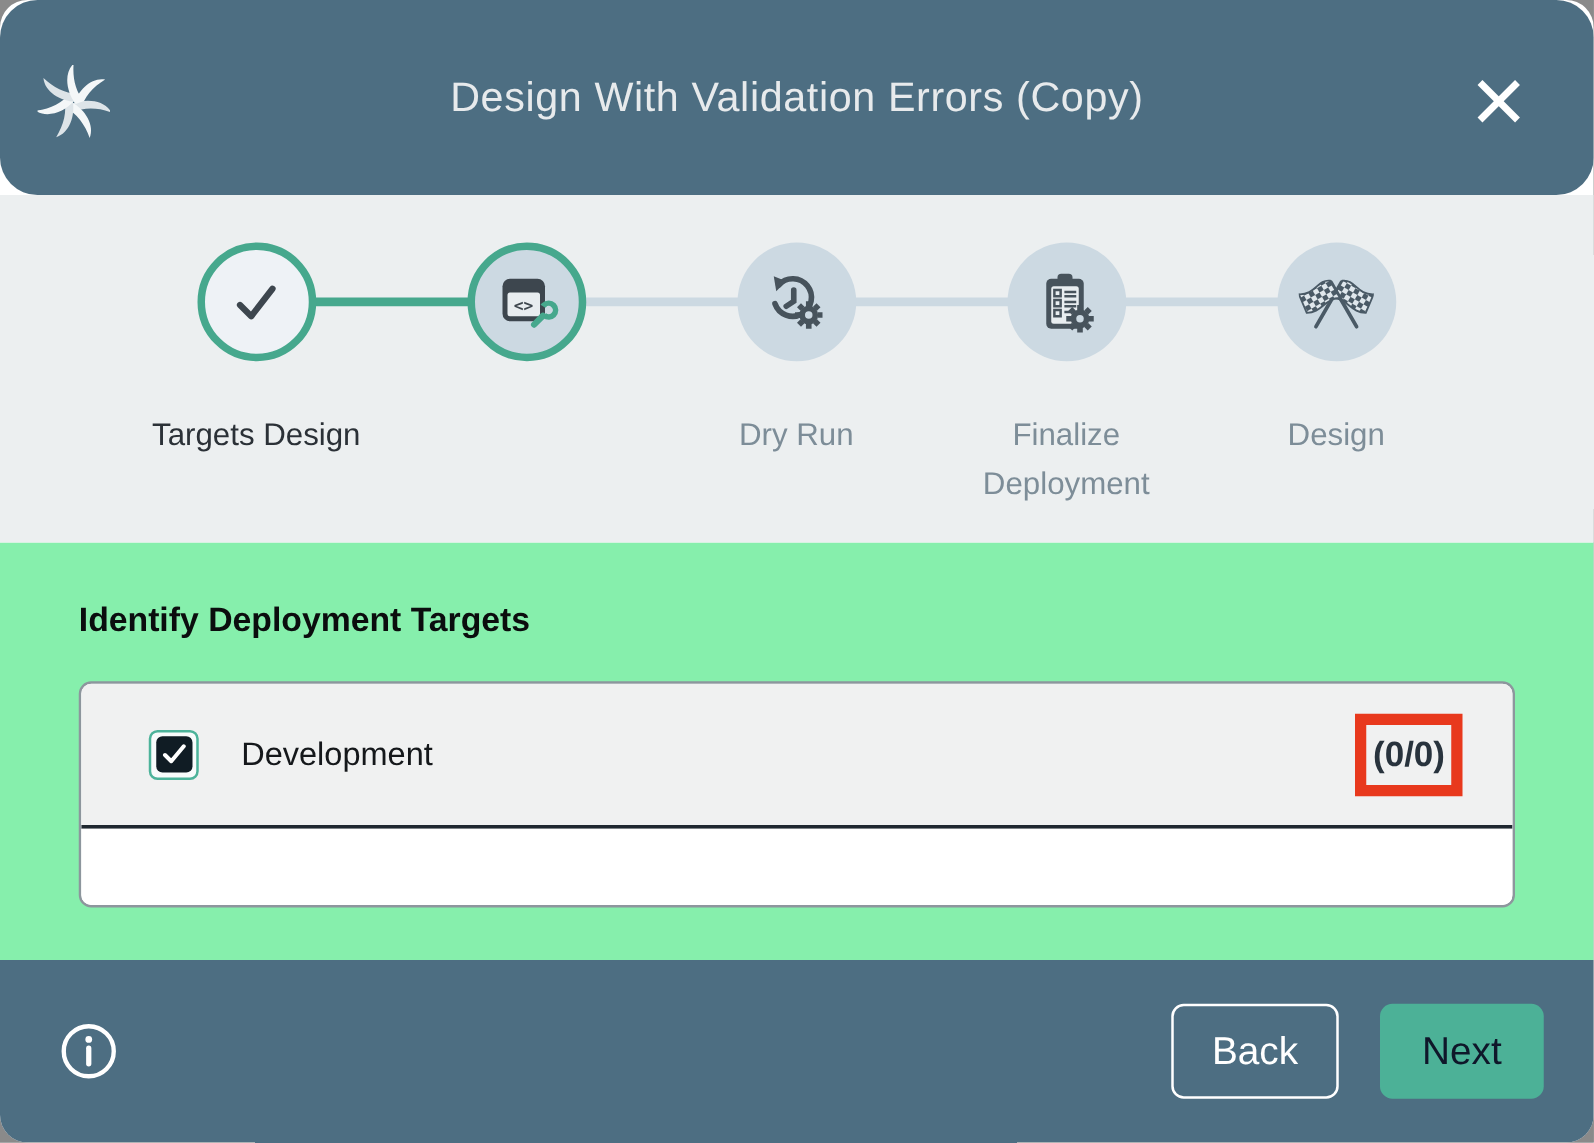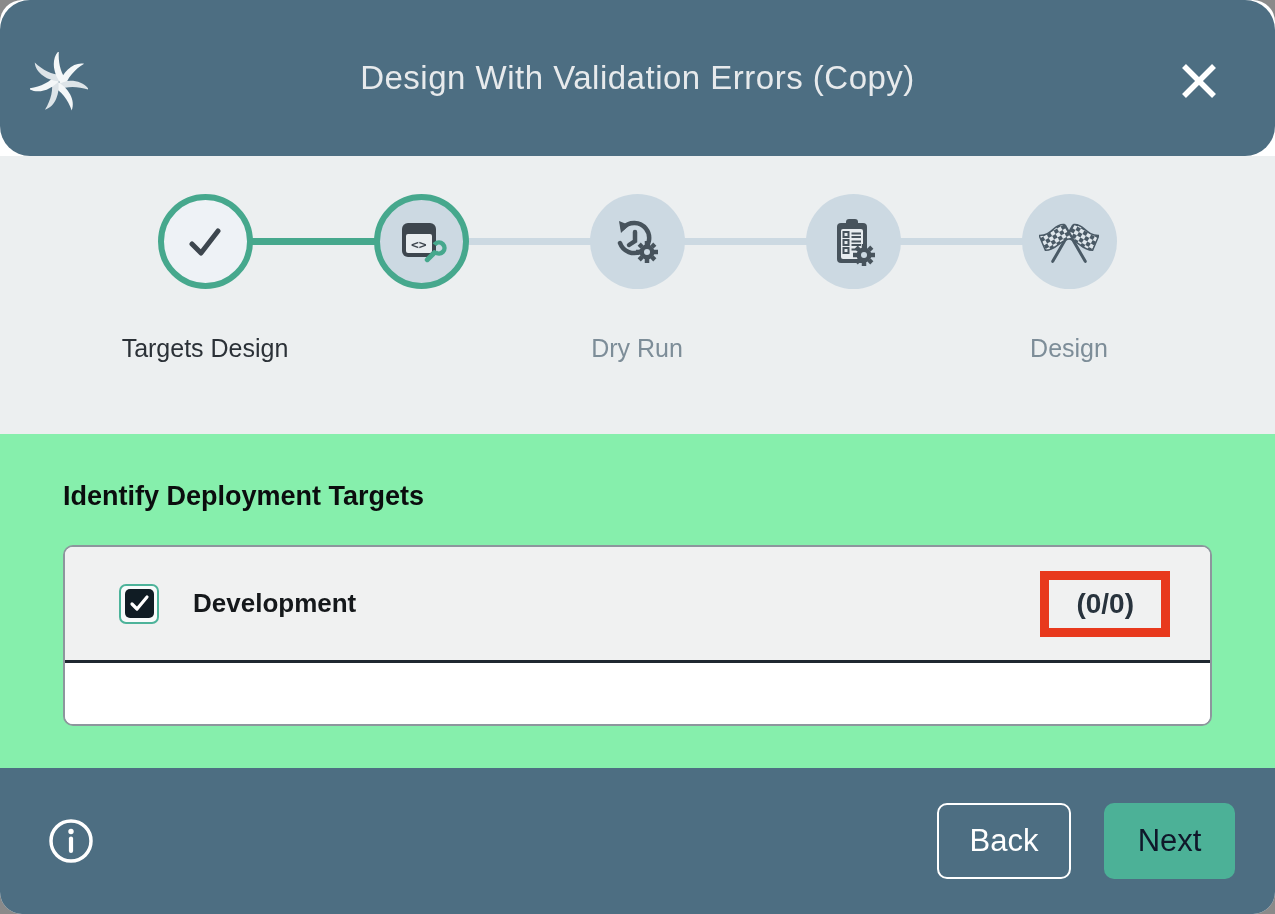--- a/index.html
+++ b/index.html
@@ -24,23 +24,23 @@
   .step-label { margin-top:40px; max-width:172px; text-align:center; font-size:25px; line-height:1.55; color:#7d8d98; }
   .step-label.dark { color:#2b3137; }
 
   
   .content { flex:1 1 auto; background:#86efac; padding:47px 63px 0 63px; }
   .heading { font-size:27px; font-weight:bold; color:#0b0d0e; }
   .targets { margin-top:33px; border:2px solid #8d969d; border-radius:10px; overflow:hidden; background:#ffffff; }
   .target-row { height:116px; display:flex; align-items:center; background:#f0f1f1; border-bottom:3px solid #1f2830; padding:0 40px 0 54px; }
   .cbx-outer { width:40px; height:40px; border:2px solid #4db39a; border-radius:7px; display:flex; align-items:center; justify-content:center; background:#f8fbfb; cursor:pointer; }
   .cbx-inner { width:29px; height:29px; background:#101c24; border-radius:5px; display:flex; align-items:center; justify-content:center; }
-  .target-name { margin-left:34px; font-size:26px; font-weight:bold; color:#15181b; }
+  .target-name { margin-left:34px; font-size:26px; font-weight:normal; color:#15181b; }
   .spacer { flex:1; }
-  .annotation { border:9px solid #e8391d; padding:10px 27px; }
+  .annotation { border:9px solid #e8391d; padding:10px 5px; }
   .target-count { font-size:28px; font-weight:bold; color:#28333d; line-height:1; display:block; }
   .empty-row { height:61px; background:#ffffff; }
 
   
   .footer { height:146px; background:#4d6e82; flex:0 0 auto; display:flex; align-items:center; padding:0 40px 0 47px; }
   .info { width:48px; height:48px; cursor:pointer; }
   .btn { height:76px; border-radius:10px; font-size:31px; font-family:"Liberation Sans", sans-serif; cursor:pointer; }
   .btn-back { width:134px; background:transparent; border:2px solid #ffffff; color:#ffffff; margin-right:33px; }
   .btn-next { width:131px; background:#4cb197; border:none; color:#0f172a; }
 </style>
@@ -165,20 +165,21 @@
                 <line x1="-7.8" y1="-7.8" x2="-5" y2="-5"></line>
                   <line x1="7.8" y1="7.8" x2="5" y2="5"></line>
                 <line x1="-7.8" y1="7.8" x2="-5" y2="5"></line>
                   <line x1="7.8" y1="-7.8" x2="5" y2="-5"></line>
               </g>
               <circle r="7.5" fill="#47535c"></circle>
               <circle r="3" fill="#ccd9e2"></circle>
             </g>
           </svg>
         </div>
+        <div class="step-label">Finalize Deployment</div>
       </div>
 
       <div class="step">
         <div class="circle">
           <svg width="60" height="56" viewBox="0 0 60 56">
             <defs>
               <pattern id="chk" width="8" height="8" patternUnits="userSpaceOnUse">
                 <rect width="8" height="8" fill="#dfe7ec"></rect>
                 <rect width="4" height="4" fill="#4a5a66"></rect>
                 <rect x="4" y="4" width="4" height="4" fill="#4a5a66"></rect>

